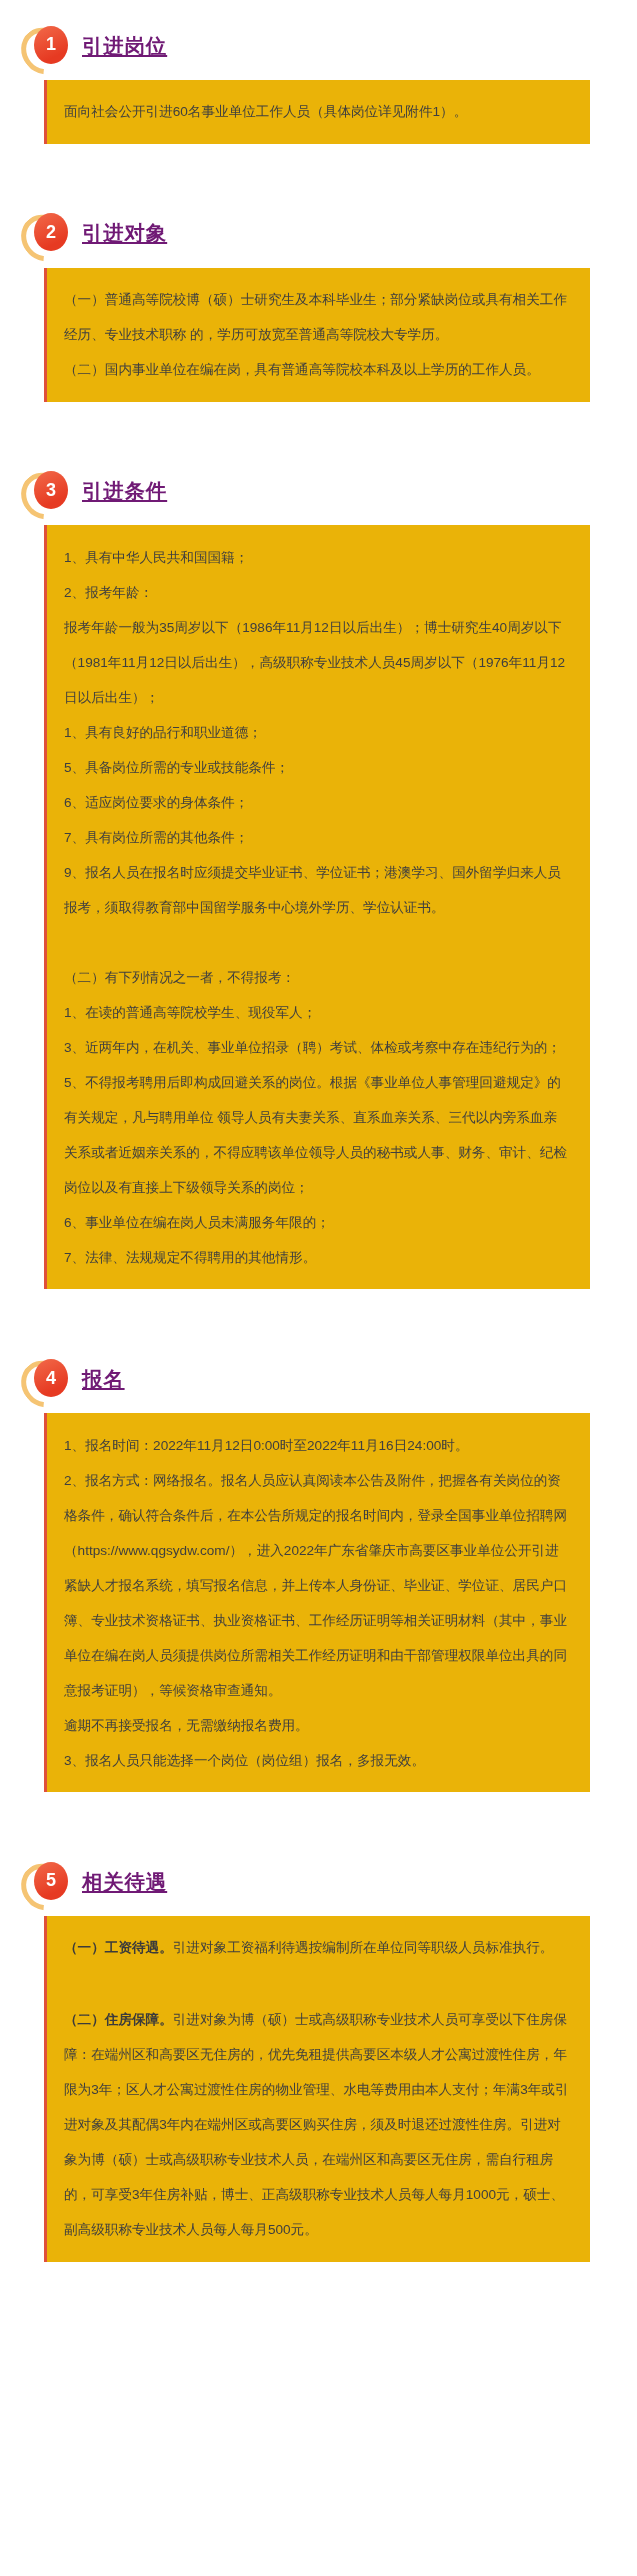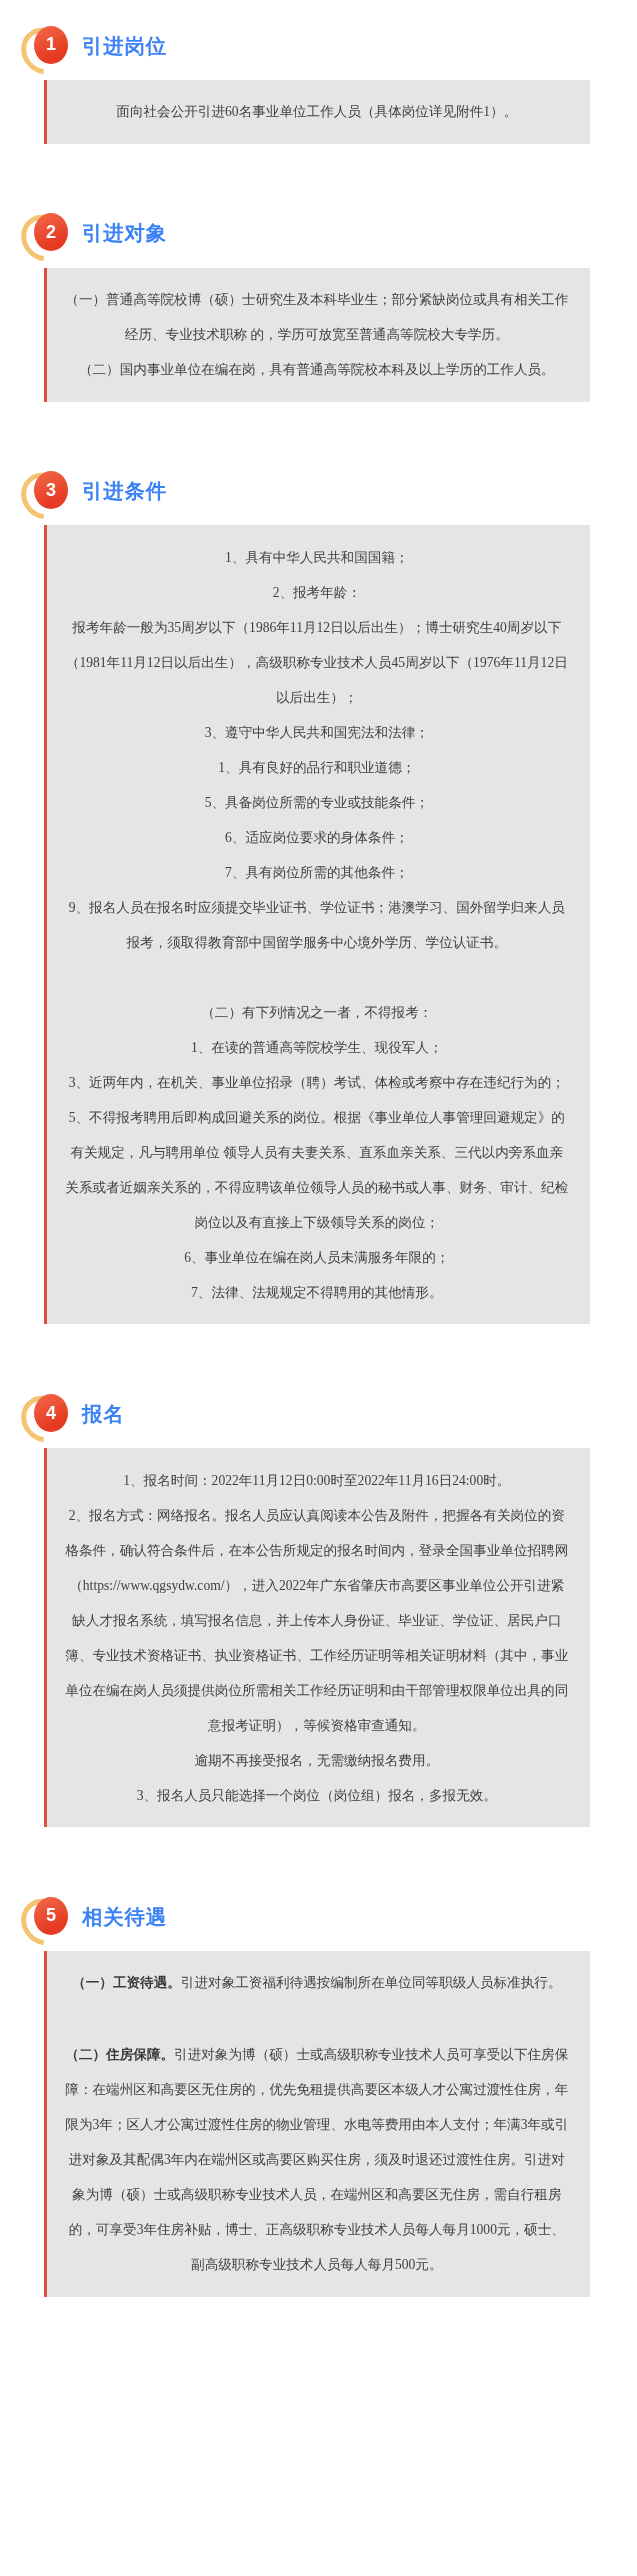--- a/index.html
+++ b/index.html
@@ -33,36 +33,36 @@
     position:absolute;left:6px;top:1.7px;
     width:34px;height:38px;
     border-radius:50%;
     background:linear-gradient(155deg,#f26a4a 0%,#e63a22 75%);
     color:#ffffff;
     font-weight:bold;
     font-size:18px;
     display:flex;align-items:center;justify-content:center;
   }
   .sec-title{
-    color:#3b82f6;
+    color:#701a75;
     font-size:20.4px;
     font-weight:bold;
     letter-spacing:0.9px;
+    text-decoration:underline;
   }
 
   
   .box{
     margin:0 48px 0 44px;
-    background:#e5e5e5;
+    background:#eab308;
     border-left:3.4px solid #e0503a;
     padding:14.5px 20.4px 14.5px 17px;
     font-size:13.6px;
     line-height:35px;
-    text-align:center;
-    font-family:Liberation Serif, serif;
+    text-align:left;
   }
   .box p{margin:0;}
   .box.spaced p + p{margin-top:37px;}
   .box p.gap-before{margin-top:35px;}
   .box p strong{font-weight:bold;color:#3b3b3b;}
 </style>
 </head>
 <body>
 
 <div id="announcement">
@@ -96,21 +96,20 @@
       <div class="badge-wrap">
         <span class="arc"></span>
         <span class="badge">3</span>
       </div>
       <span class="sec-title">引进条件</span>
     </div>
     <div class="box">
         <p><span>1、具有中华人民共和国国籍；</span></p>
         <p><span>2、报考年龄：</span></p>
         <p><span>报考年龄一般为35周岁以下（1986年11月12日以后出生）；博士研究生40周岁以下（1981年11月12日以后出生），高级职称专业技术人员45周岁以下（1976年11月12日以后出生）；</span></p>
-        <p><span>3、遵守中华人民共和国宪法和法律；</span></p>
         <p><span>1、具有良好的品行和职业道德；</span></p>
         <p><span>5、具备岗位所需的专业或技能条件；</span></p>
         <p><span>6、适应岗位要求的身体条件；</span></p>
         <p><span>7、具有岗位所需的其他条件；</span></p>
         <p><span>9、报名人员在报名时应须提交毕业证书、学位证书；港澳学习、国外留学归来人员报考，须取得教育部中国留学服务中心境外学历、学位认证书。</span></p>
         <p class="gap-before"><span>（二）有下列情况之一者，不得报考：</span></p>
         <p><span>1、在读的普通高等院校学生、现役军人；</span></p>
         <p><span>3、近两年内，在机关、事业单位招录（聘）考试、体检或考察中存在违纪行为的；</span></p>
         <p><span>5、不得报考聘用后即构成回避关系的岗位。根据《事业单位人事管理回避规定》的有关规定，凡与聘用单位 领导人员有夫妻关系、直系血亲关系、三代以内旁系血亲关系或者近姻亲关系的，不得应聘该单位领导人员的秘书或人事、财务、审计、纪检岗位以及有直接上下级领导关系的岗位；</span></p>
         <p><span>6、事业单位在编在岗人员未满服务年限的；</span></p>

